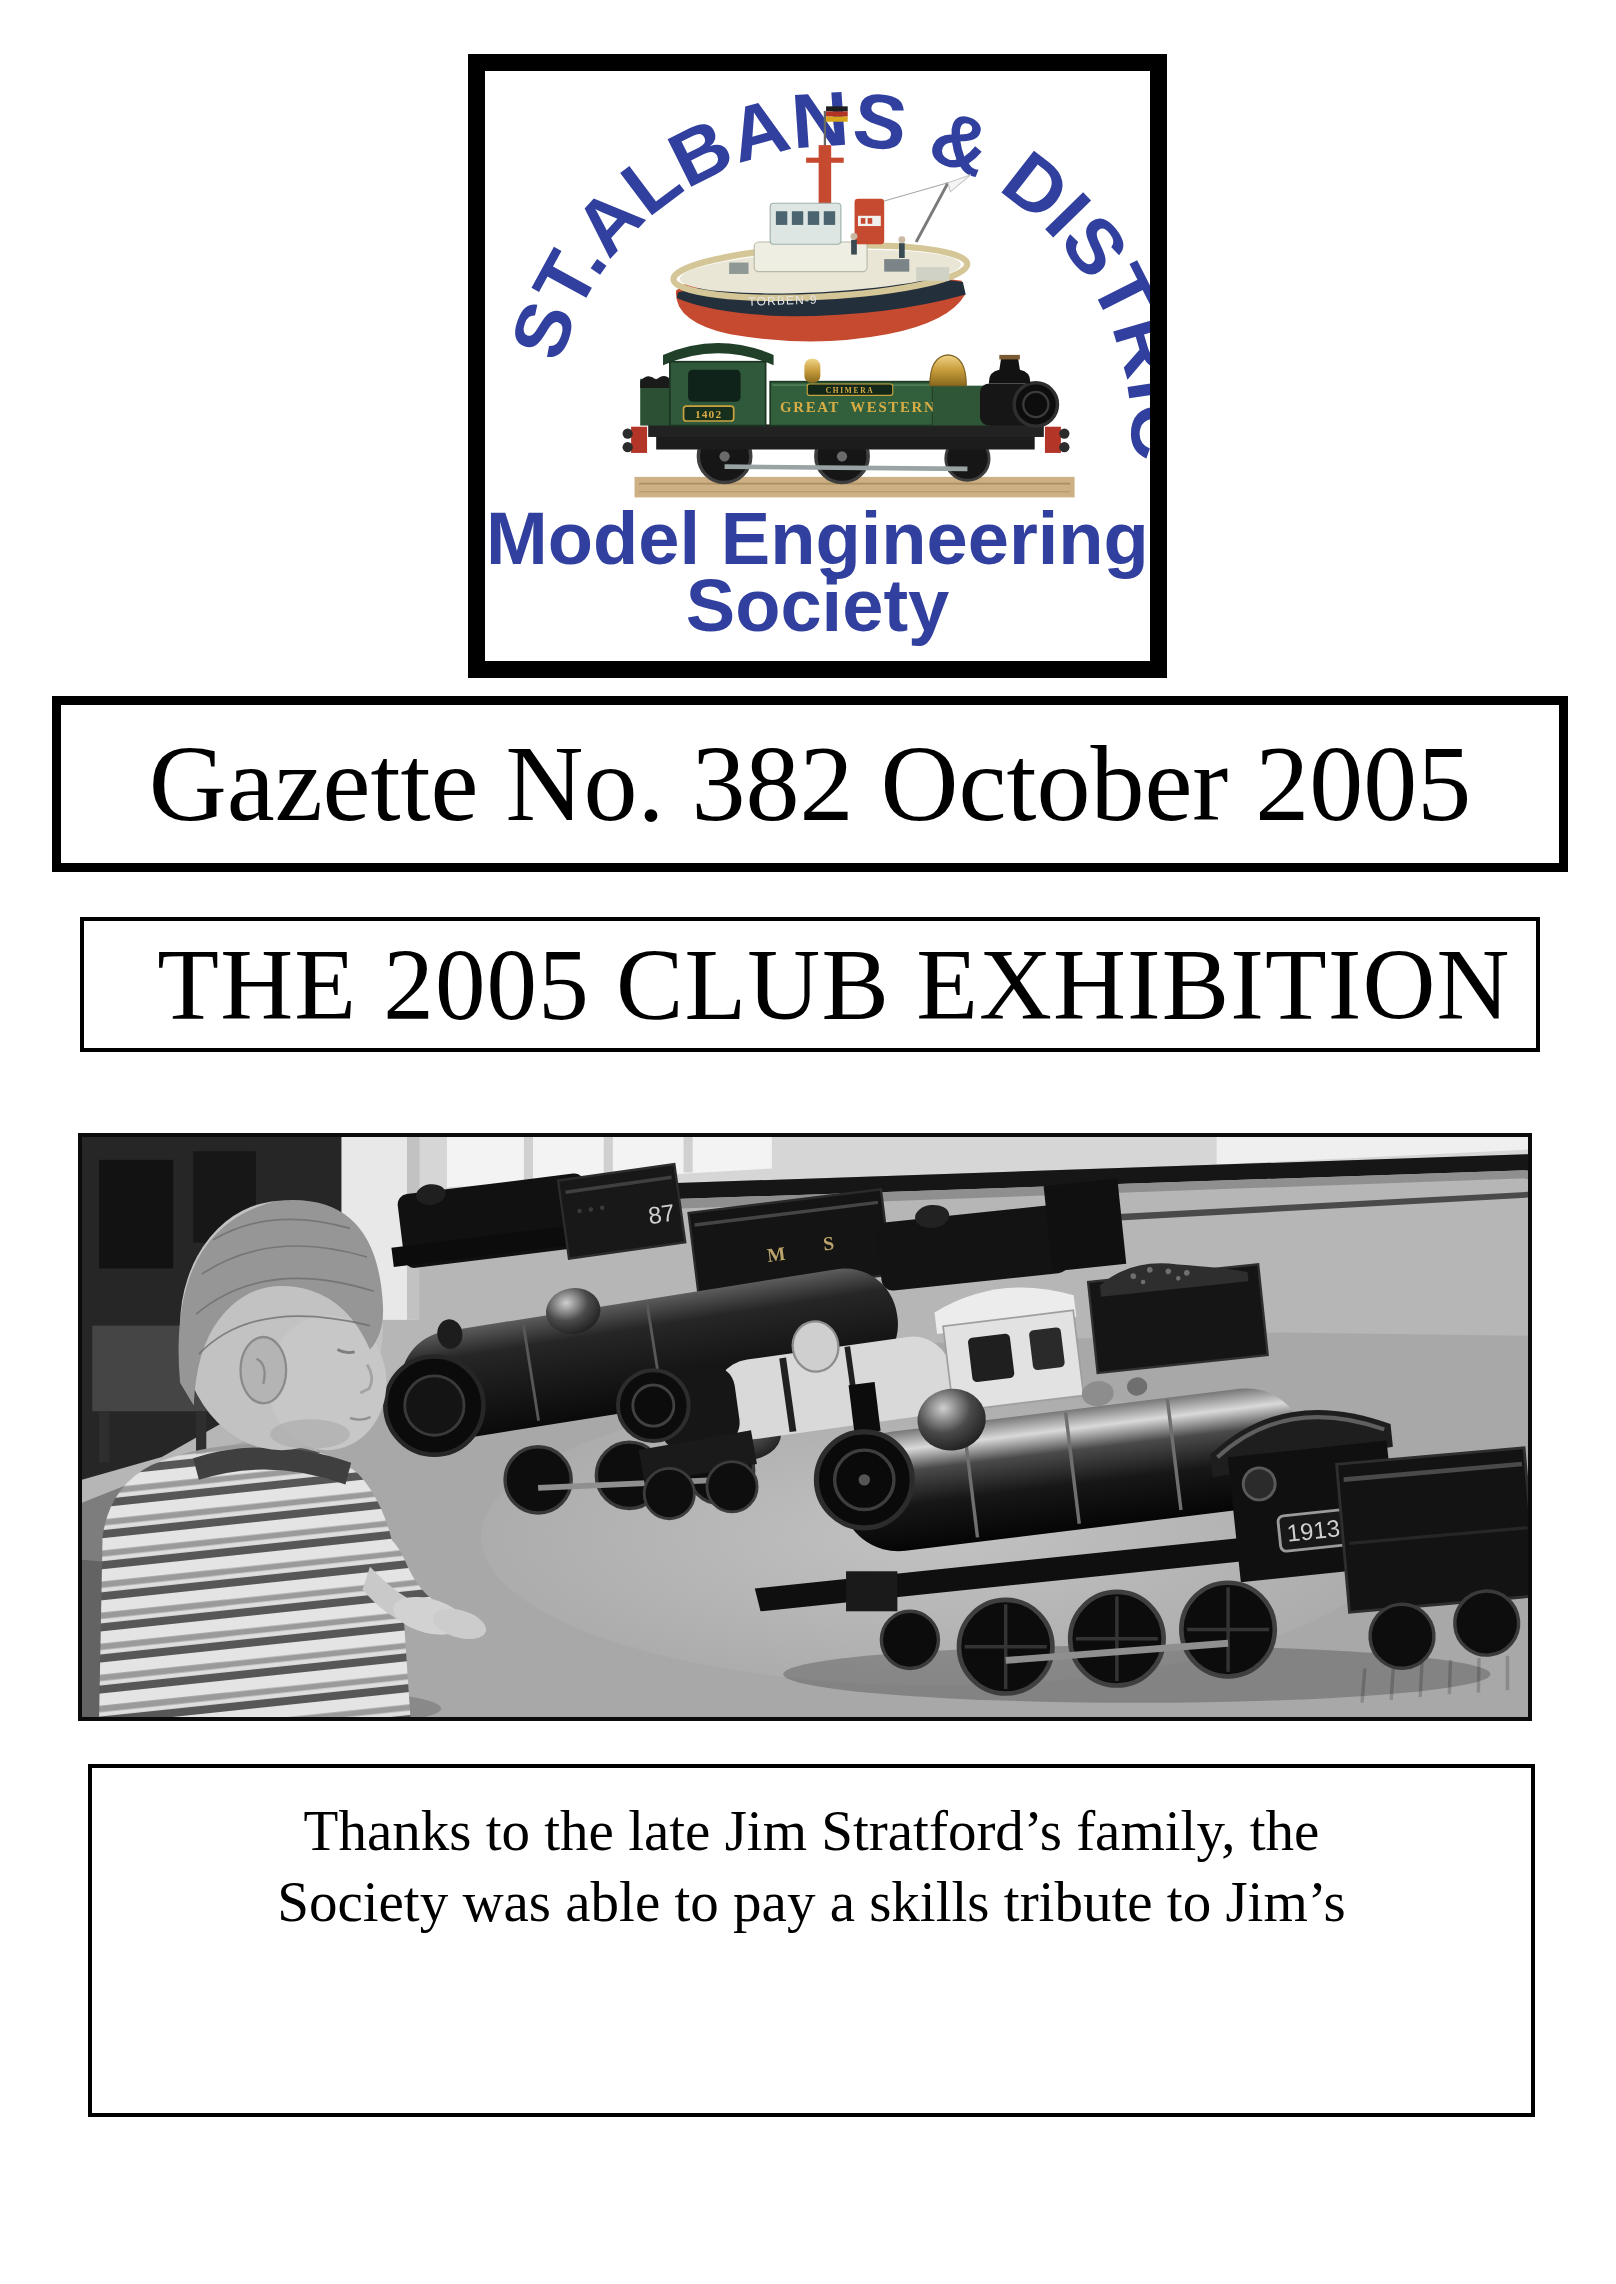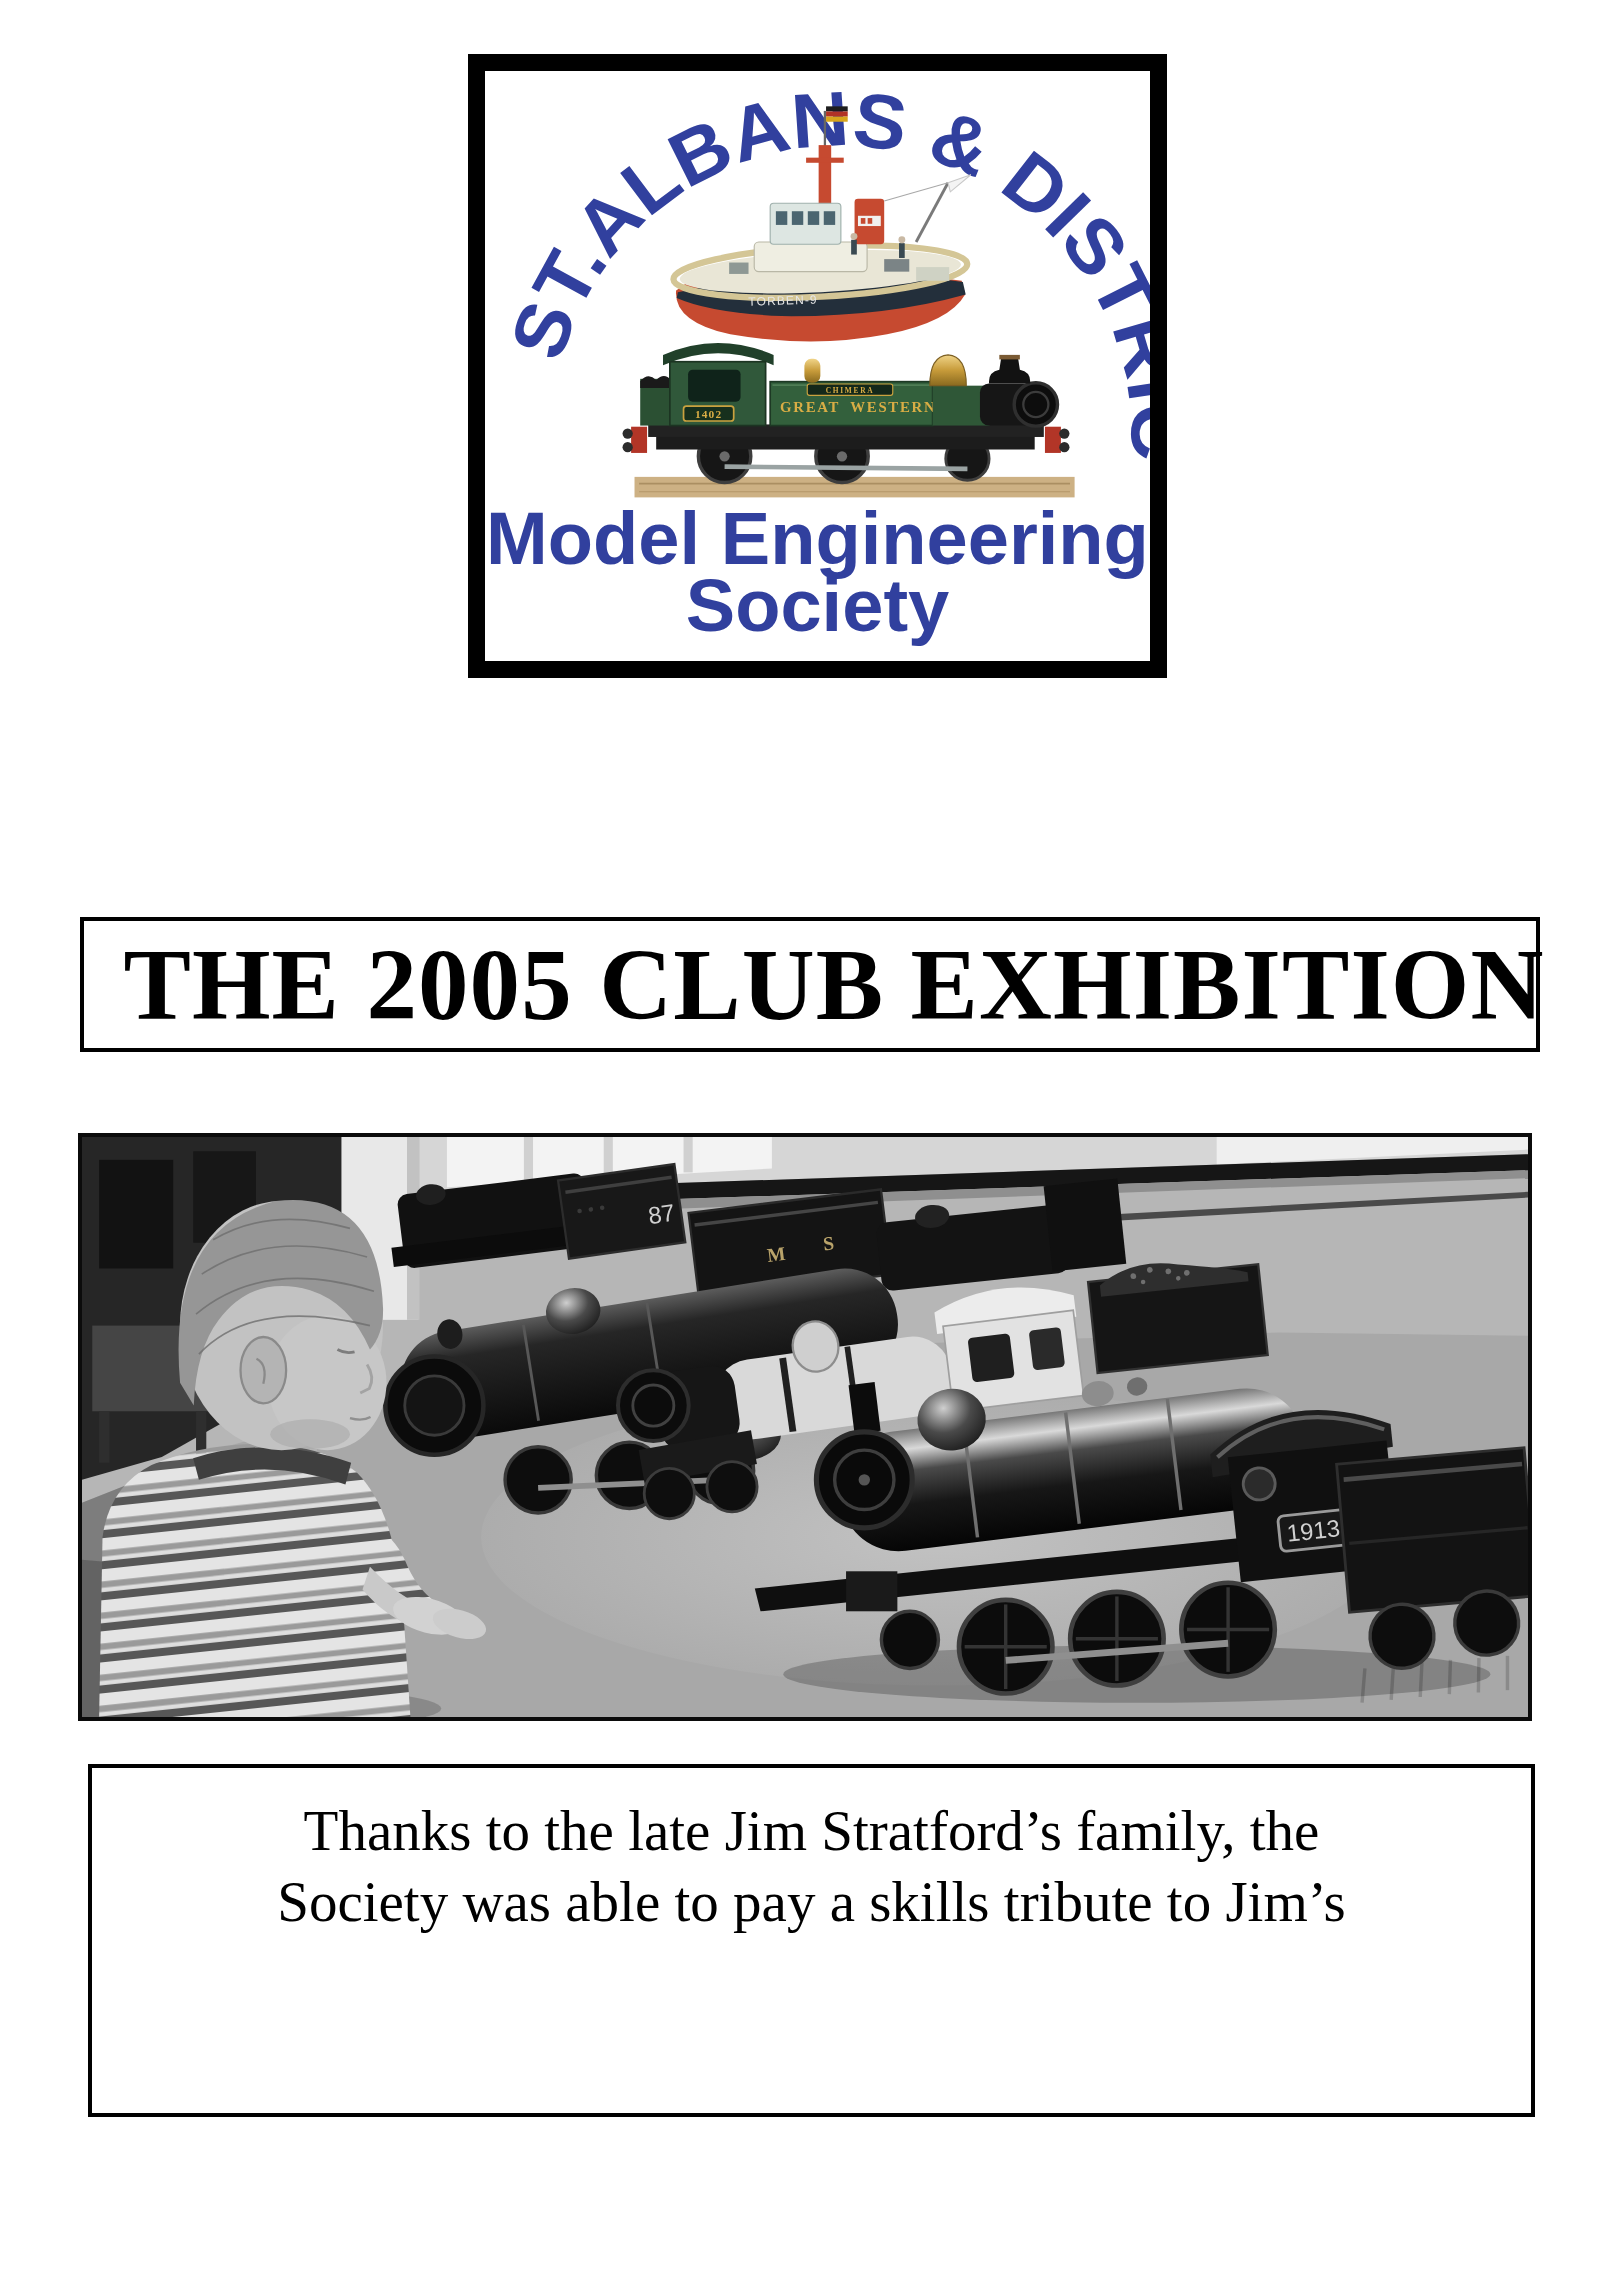--- a/index.html
+++ b/index.html
@@ -6,21 +6,21 @@
   .page{position:relative;width:1616px;height:2284px;background:#ffffff;overflow:hidden;
         font-family:"Liberation Serif", serif;color:#000;}
   .abs{position:absolute;box-sizing:border-box;}
   .logo-box{left:468px;top:54px;width:699px;height:624px;border:17px solid #000;background:#fff;}
   .logo-box svg{display:block;width:100%;height:100%;}
   .gazette-box{left:52px;top:696px;width:1516px;height:176px;border:9px solid #000;
                display:flex;align-items:center;justify-content:center;}
   .gazette-box span{font-size:108px;white-space:nowrap;}
   .headline-box{left:80px;top:917px;width:1460px;height:135px;border:4.6px solid #000;
                 display:flex;align-items:center;justify-content:center;}
-  .headline-box span{font-size:101px;font-weight:bold;letter-spacing:1.1px;white-space:nowrap;margin-left:48px;}
+  .headline-box span{font-size:101px;font-weight:normal;letter-spacing:1.1px;white-space:nowrap;margin-left:48px;}
   .photo-frame{left:78px;top:1133px;width:1454px;height:588px;border:4.6px solid #0b0b0b;background:#b6b6b6;}
   .photo-frame svg{display:block;width:100%;height:100%;}
   .caption-box{left:88px;top:1764px;width:1447px;height:353px;border:4.6px solid #000;
                text-align:center;padding-top:27px;}
   .caption-box div{font-size:57px;line-height:71px;white-space:nowrap;}
   .arc-text{font-family:"Liberation Sans", sans-serif;font-weight:bold;font-size:135px;}
   .logo-name{font-family:"Liberation Sans", sans-serif;font-weight:bold;font-size:130px;text-anchor:middle;}
   .gw-letter{font-family:"Liberation Serif", serif;font-weight:bold;}
   .photo-num{font-family:"Liberation Sans", sans-serif;}
 </style>
@@ -119,20 +119,23 @@
         <rect x="902" y="498" width="36" height="8" fill="#7a5a33"></rect>
         <path d="M 780 552 Q 780 500 812 498 Q 844 500 844 552 Z" fill="url(#brassGrad)" stroke="#7c5f22" stroke-width="2"></path>
         <rect x="560" y="505" width="28" height="42" rx="12" fill="url(#brassGrad)"></rect>
       </g>
 
       <text x="583" y="865" class="logo-name" fill="#31409e">Model Engineering</text>
       <text x="583" y="982" class="logo-name" fill="#31409e">Society</text>
     </svg>
   </div>
 
+  <div class="abs gazette-box">
+    <span>Gazette No. 382 October 2005</span>
+  </div>
 
   <div class="abs headline-box">
     <span>THE 2005 CLUB EXHIBITION</span>
   </div>
 
   <div class="abs photo-frame">
     <svg viewBox="0 0 2536 1015" preserveAspectRatio="none">
       <defs>
         <pattern id="shirtStripes" width="12" height="54" patternUnits="userSpaceOnUse" patternTransform="rotate(-6)">
           <rect width="12" height="22" y="0" fill="#e4e4e4"></rect>

